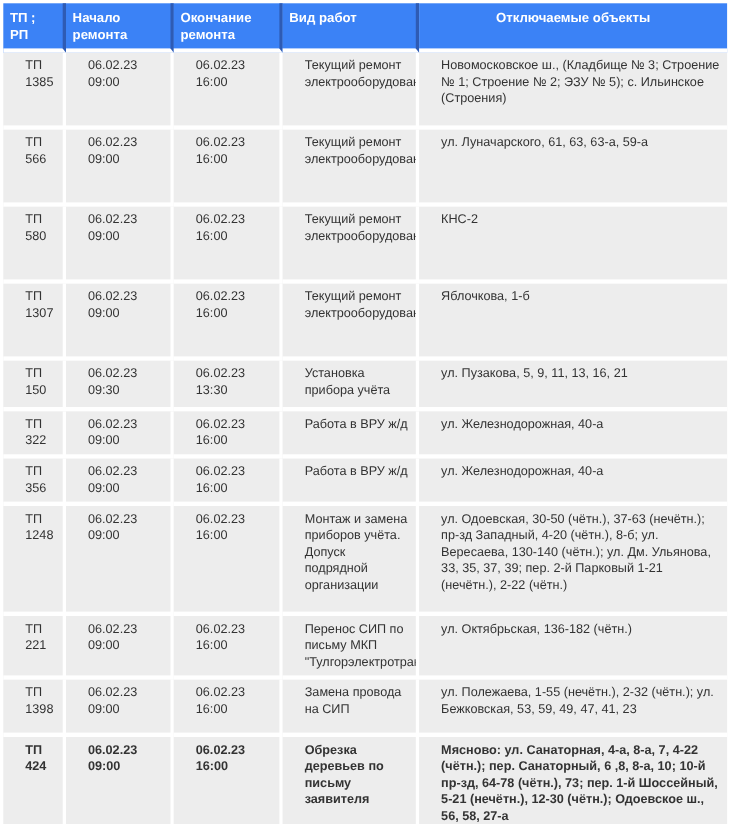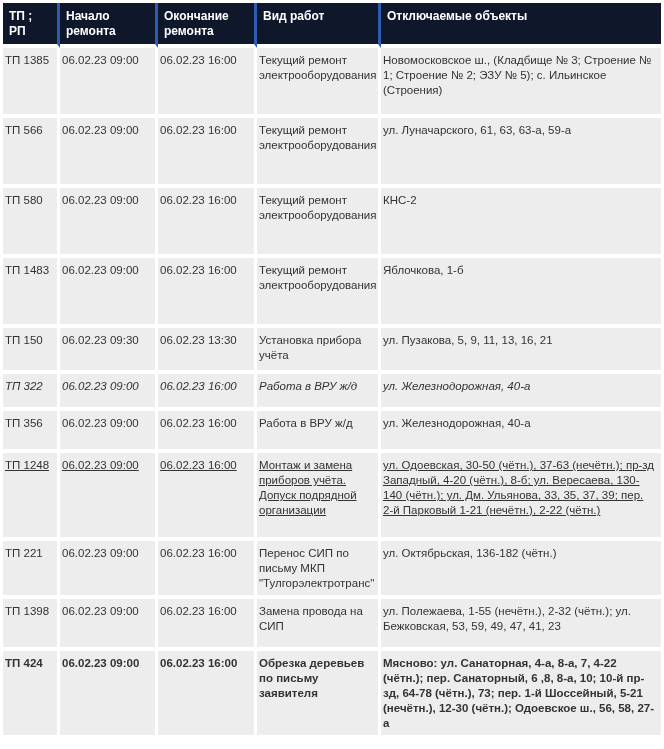--- a/index.html
+++ b/index.html
@@ -29,48 +29,48 @@
   th, td {
     vertical-align: top;
     text-align: left;
     border-right: 3px solid #ffffff;
     border-bottom: 4px solid #ffffff;
     overflow: hidden;
   }
   th:last-child, td:last-child { border-right: none; }
 
   thead th {
-    background: #0f172a;
+    background: #3b82f6;
     color: #ffffff;
     font-size: 12px;
     line-height: 15px;
     font-weight: bold;
     padding: 6px 6px 4px 6px;
     height: 45px;
     border-right-color: #2e5bb4; 
   }
-  thead th:last-child { border-right: none; }
+  thead th:last-child { border-right: none; text-align: center; }
 
   tbody td {
     background: #ededed;
     color: #333333;
     font-size: 11.5px;
     line-height: 15px;
-    padding: 5px 6px 4px 2px;
+    padding: 5px 6px 4px 20px;
   }
 
   
   tbody tr:nth-child(1)  td { height: 70px; }
   tbody tr:nth-child(2)  td { height: 70px; }
   tbody tr:nth-child(3)  td { height: 70px; }
   tbody tr:nth-child(4)  td { height: 70px; }
   tbody tr:nth-child(5)  td { height: 46px; }
-  tbody tr:nth-child(6)  td { height: 37px; font-style: italic; }
+  tbody tr:nth-child(6)  td { height: 37px; }
   tbody tr:nth-child(7)  td { height: 42px; }
-  tbody tr:nth-child(8)  td { height: 88px; text-decoration: underline; }
+  tbody tr:nth-child(8)  td { height: 100px; }
   tbody tr:nth-child(9)  td { height: 56px; margin-top: 21px; }
   tbody tr:nth-child(10) td { height: 52px; }
   tbody tr:nth-child(11) td { height: 75px; border-bottom: none; font-weight: bold; }
 </style>
 </head>
 <body>
 
 <table class="outage">
   <colgroup>
     <col class="c1">
@@ -104,21 +104,21 @@
         <td>ул. Луначарского, 61, 63, 63-а, 59-а</td>
       </tr>
       <tr>
         <td>ТП 580</td>
         <td>06.02.23 09:00</td>
         <td>06.02.23 16:00</td>
         <td>Текущий ремонт электрооборудования</td>
         <td>КНС-2</td>
       </tr>
       <tr>
-        <td>ТП 1483</td>
+        <td>ТП 1307</td>
         <td>06.02.23 09:00</td>
         <td>06.02.23 16:00</td>
         <td>Текущий ремонт электрооборудования</td>
         <td>Яблочкова, 1-б</td>
       </tr>
       <tr>
         <td>ТП 150</td>
         <td>06.02.23 09:30</td>
         <td>06.02.23 13:30</td>
         <td>Установка прибора учёта</td>

